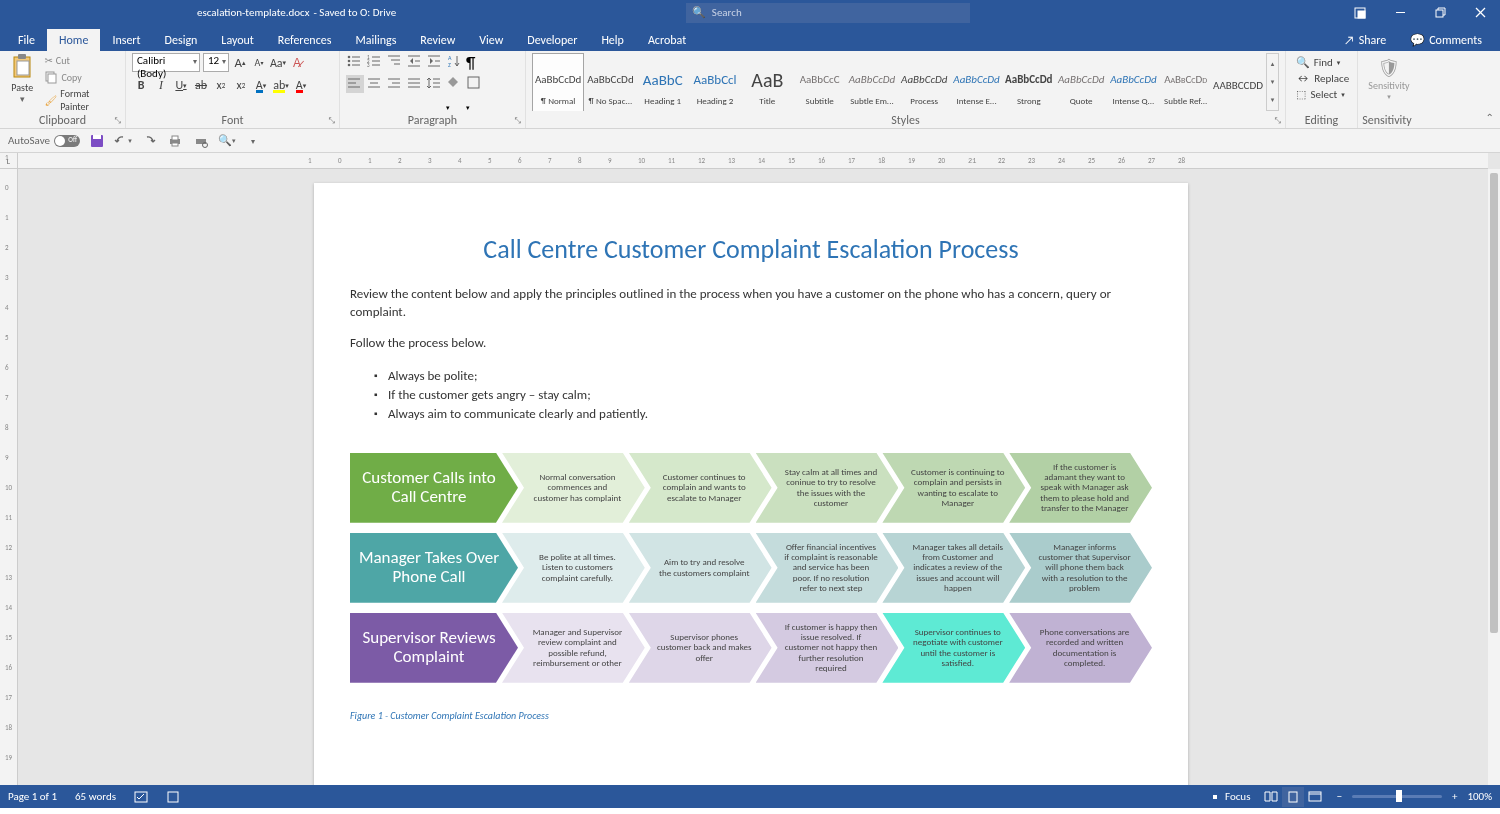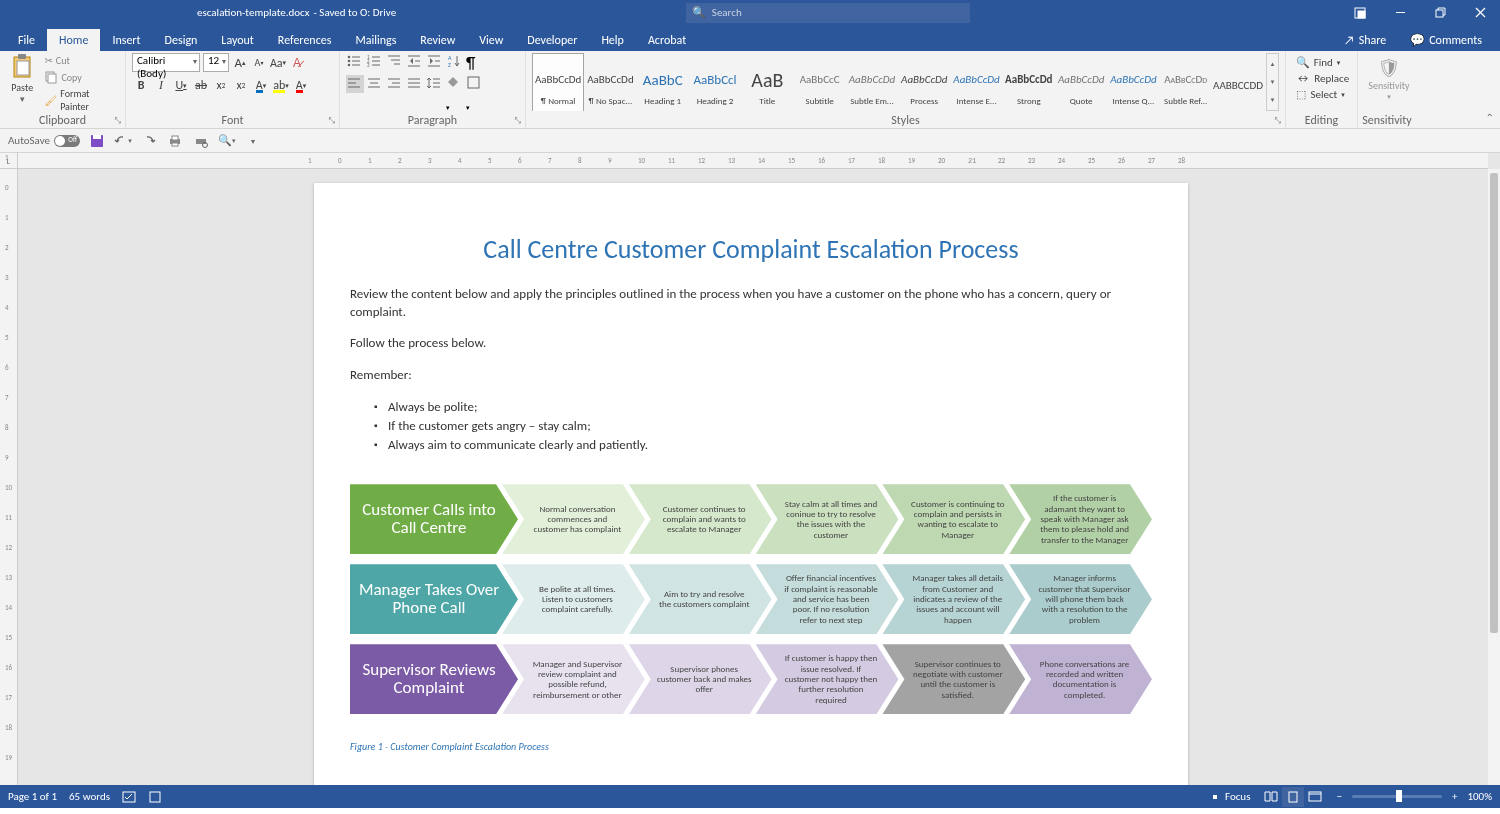--- a/index.html
+++ b/index.html
@@ -98,25 +98,25 @@
 .r1 .proc-step:nth-of-type(5){background:#bed8b2}
 .r1 .proc-step:nth-of-type(6){background:#b2d0a5}
 .r2 .proc-step:nth-of-type(2){background:#deecec}
 .r2 .proc-step:nth-of-type(3){background:#d1e4e4}
 .r2 .proc-step:nth-of-type(4){background:#c4dcdc}
 .r2 .proc-step:nth-of-type(5){background:#b7d4d4}
 .r2 .proc-step:nth-of-type(6){background:#aacccc}
 .r3 .proc-step:nth-of-type(2){background:#e8e2ef}
 .r3 .proc-step:nth-of-type(3){background:#ded6e8}
 .r3 .proc-step:nth-of-type(4){background:#d4cae1}
-.r3 .proc-step:nth-of-type(5){background:#a3a3a3}
+.r3 .proc-step:nth-of-type(5){background:#5eead4}
 .r3 .proc-step:nth-of-type(6){background:#c0b2d3}
 .fig-caption{font-size:10px;font-style:italic;color:#2e74b5;margin-top:26px}
 
-.statusbar{height:23px;background:#2b579a;color:#fff;font-size:11px;display:flex;align-items:center;padding:0 8px;gap:12px}
+.statusbar{height:23px;background:#2b579a;color:#fff;font-size:11px;display:flex;align-items:center;padding:0 8px;gap:18px}
 .statusbar .right{margin-left:auto;display:flex;align-items:center;gap:10px}
 .sb-btn{display:flex;align-items:center;gap:4px;cursor:pointer}
 .zoom-slider{width:90px;height:3px;background:#5a7cb5;position:relative;border-radius:2px}
 .zoom-slider::after{content:'';width:6px;height:12px;background:#fff;position:absolute;left:44px;top:-5px}
 .view-btns{display:flex}
 .view-btns div{width:22px;height:20px;display:flex;align-items:center;justify-content:center;cursor:pointer}
 .view-btns div.act{background:#40649f}
 </style>
 </head>
 <body>
@@ -531,21 +531,20 @@
       <span class="rseg" style="top: 614px;">20</span>
     </div>
   <div class="vscrollbar">
       <div class="thumb"></div>
     </div>
 
   <div class="page">
     <h1>Call Centre Customer Complaint Escalation Process</h1>
     <p>Review the content below and apply the principles outlined in the process when you have a customer on the phone who has a concern, query or complaint.</p>
     <p>Follow the process below.</p>
-    <p>Remember:</p>
     <ul id="doc-bullets">
         <li>Always be polite;</li>
         <li>If the customer gets angry – stay calm;</li>
         <li>Always aim to communicate clearly and patiently.</li>
       </ul>
     <div class="process" id="process">
         <div class="process-row r1">
           <div class="proc-head">Customer Calls into Call Centre</div>
           <div class="proc-step">Normal conversation commences and customer has complaint</div>
           <div class="proc-step">Customer continues to complain and wants to escalate to Manager</div>

